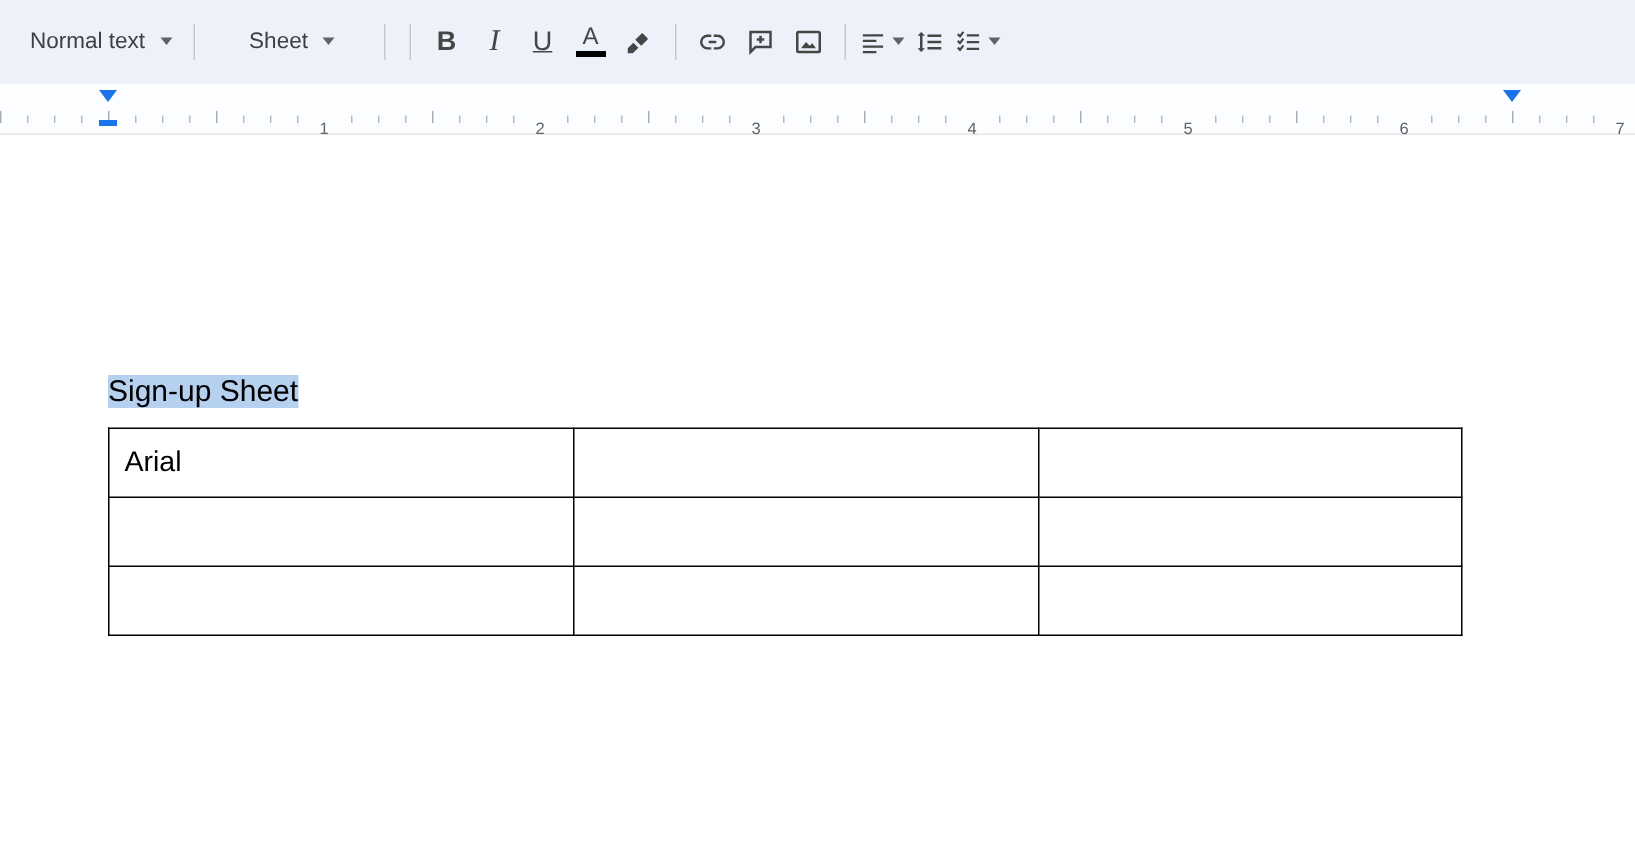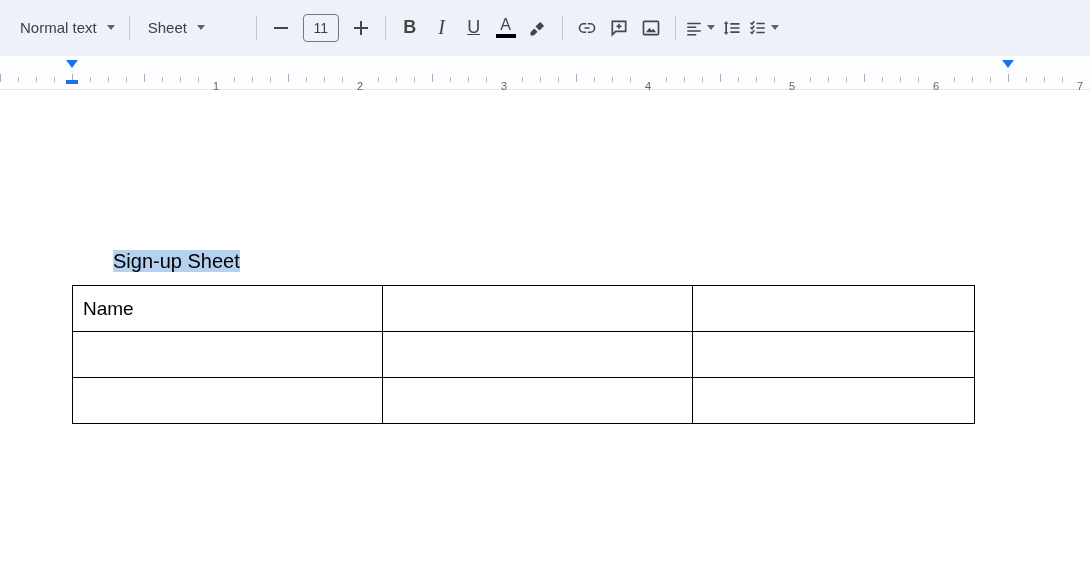--- a/index.html
+++ b/index.html
@@ -43,20 +43,21 @@
   .tb-dropdown {
     display: flex;
     align-items: center;
     height: 32px;
     padding: 0 6px 0 10px;
     border-radius: 4px;
     cursor: pointer;
     color: #3c4043;
     font-size: 15px;
     gap: 10px;
+    justify-content: center;
   }
   .tb-dropdown.font {
     font-family: Arial, sans-serif;
   }
   .caret {
     width: 0; height: 0;
     border-left: 4px solid transparent;
     border-right: 4px solid transparent;
     border-top: 5px solid #5f6368;
   }
@@ -144,21 +145,20 @@
   }
   .doc {
     position: absolute;
     left: 72px;
     top: 160px;
     font-size: 20px;
     color: #000;
   }
   .highlight {
     background: #b6d0ef;
-    margin-left: 41px;
   }
   table.sheet {
     border-collapse: collapse;
     margin-top: 12px;
   }
   table.sheet td {
     border: 1px solid #000;
     height: 46px;
     font-size: 19px;
     padding: 0 10px;
@@ -180,29 +180,20 @@
 
   <div class="tb-sep"></div>
 
   <div class="tb-dropdown font" style="min-width:110px;">
     <span>Sheet</span>
     <span class="caret"></span>
   </div>
 
   <div class="tb-sep"></div>
 
-  <div class="fontsize-group">
-    <div class="tb-btn">
-      <span class="minus-line"></span>
-    </div>
-    <input class="fontsize-input" value="11" style="">
-    <div class="tb-btn">
-      <span class="plus"></span>
-    </div>
-  </div>
 
   <div class="tb-sep"></div>
 
   <div class="tb-btn" style="font-weight:800;font-size:18px;">B</div>
   <div class="tb-btn" style="font-style:italic;font-family:'Times New Roman',serif;font-size:20px;">I</div>
   <div class="tb-btn" style="text-decoration:underline;font-size:18px;">U</div>
   <div class="tb-btn text-color-stack">
     <span class="letter">A</span>
     <span class="bar"></span>
   </div>
@@ -325,21 +316,21 @@
       <div class="indent-marker" style="left: 1002px;"></div>
     </div>
 </div>
 
 <div class="page-area">
   <div class="doc">
     <span class="highlight">Sign-up Sheet</span>
     <table class="sheet">
       <tbody>
           <tr>
-        <td class="col1">Name</td>
+        <td class="col1">Arial</td>
         <td class="col2"></td>
         <td class="col3"></td>
       </tr>
       <tr>
         <td class="col1"></td>
         <td class="col2"></td>
         <td class="col3"></td>
       </tr>
       <tr>
         <td class="col1"></td>

